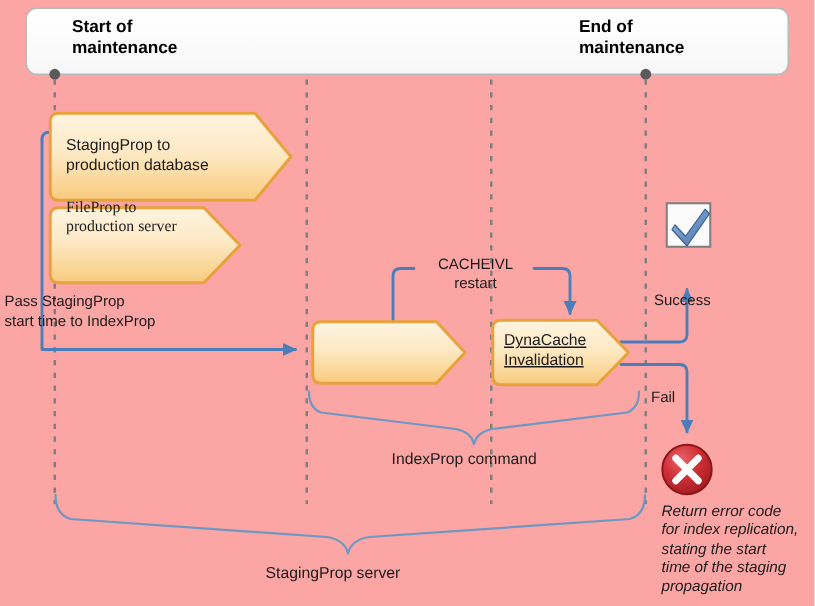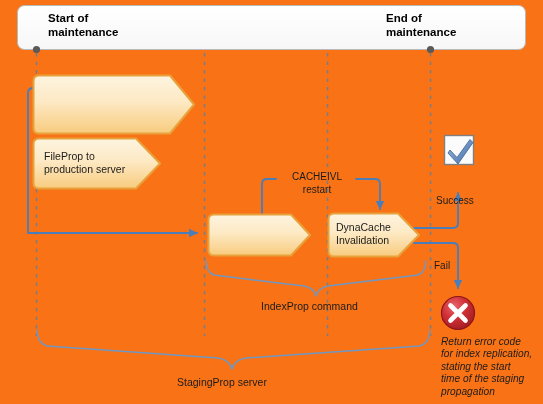--- a/index.html
+++ b/index.html
@@ -8,21 +8,21 @@
     padding: 0;
     background: #ffffff;
   }
   body {
     font-family: "Liberation Sans", sans-serif;
   }
   #canvas {
     position: relative;
     width: 543px;
     height: 404px;
-    background: #f97316;
+    background: #fca5a5;
     overflow: hidden;
   }
   
   #art {
     position: absolute;
     left: 0; top: 0;
     width: 543px;
     height: 404px;
   }
   .banner-label {
@@ -157,28 +157,32 @@
       <path d="M 450.5 305.5 L 465.5 320.5 M 465.5 305.5 L 450.5 320.5" stroke="#ffffff" stroke-width="4.6" stroke-linecap="round"></path>
     </g>
   </svg>
 
   <div class="banner-label" style="left:48px; top:12px;">Start of
 maintenance</div>
 
   <div class="banner-label" style="left:386px; top:12px;">End of
 maintenance</div>
 
+  <div class="node-label" style="left:44px; top:91px;">StagingProp to
+production database</div>
 
-  <div class="node-label" style="left:44px; top:150px;">FileProp to
+  <div class="node-label" style="left:44px; top:132px;font-family:Liberation Serif, serif;">FileProp to
 production server</div>
 
 
-  <div class="node-label" style="left:336px; top:221px;">DynaCache
+  <div class="node-label" style="left:336px; top:221px;text-decoration:underline;">DynaCache
 Invalidation</div>
 
+  <div class="edge-label" style="left:3px; top:196px; text-align:left;">Pass StagingProp
+start time to IndexProp</div>
 
   <div class="edge-label" style="left:281px; top:171px; width:72px;">CACHEIVL
 restart</div>
 
   <div class="edge-label" style="left:436px; top:195px; text-align:right;">Success</div>
 
   <div class="edge-label" style="left:434px; top:260px; text-align:right;">Fail</div>
 
   <div class="brace-label" style="left:261px; top:300px;">IndexProp command</div>
 

